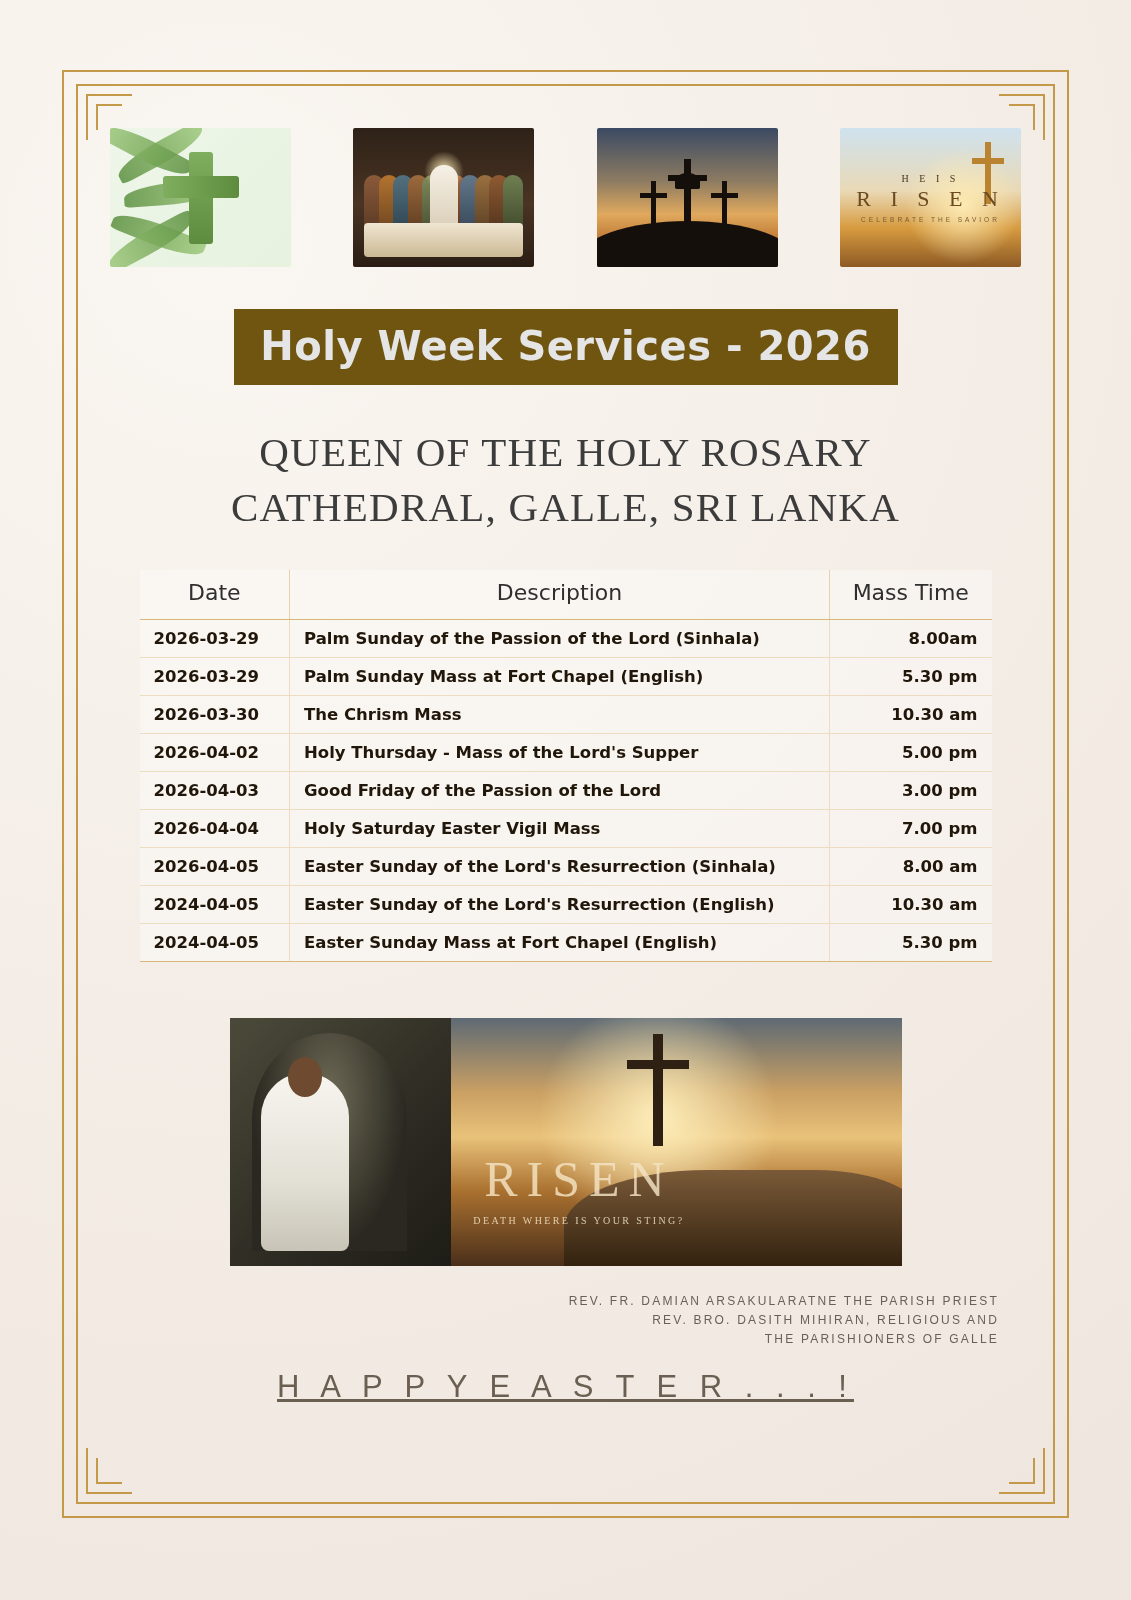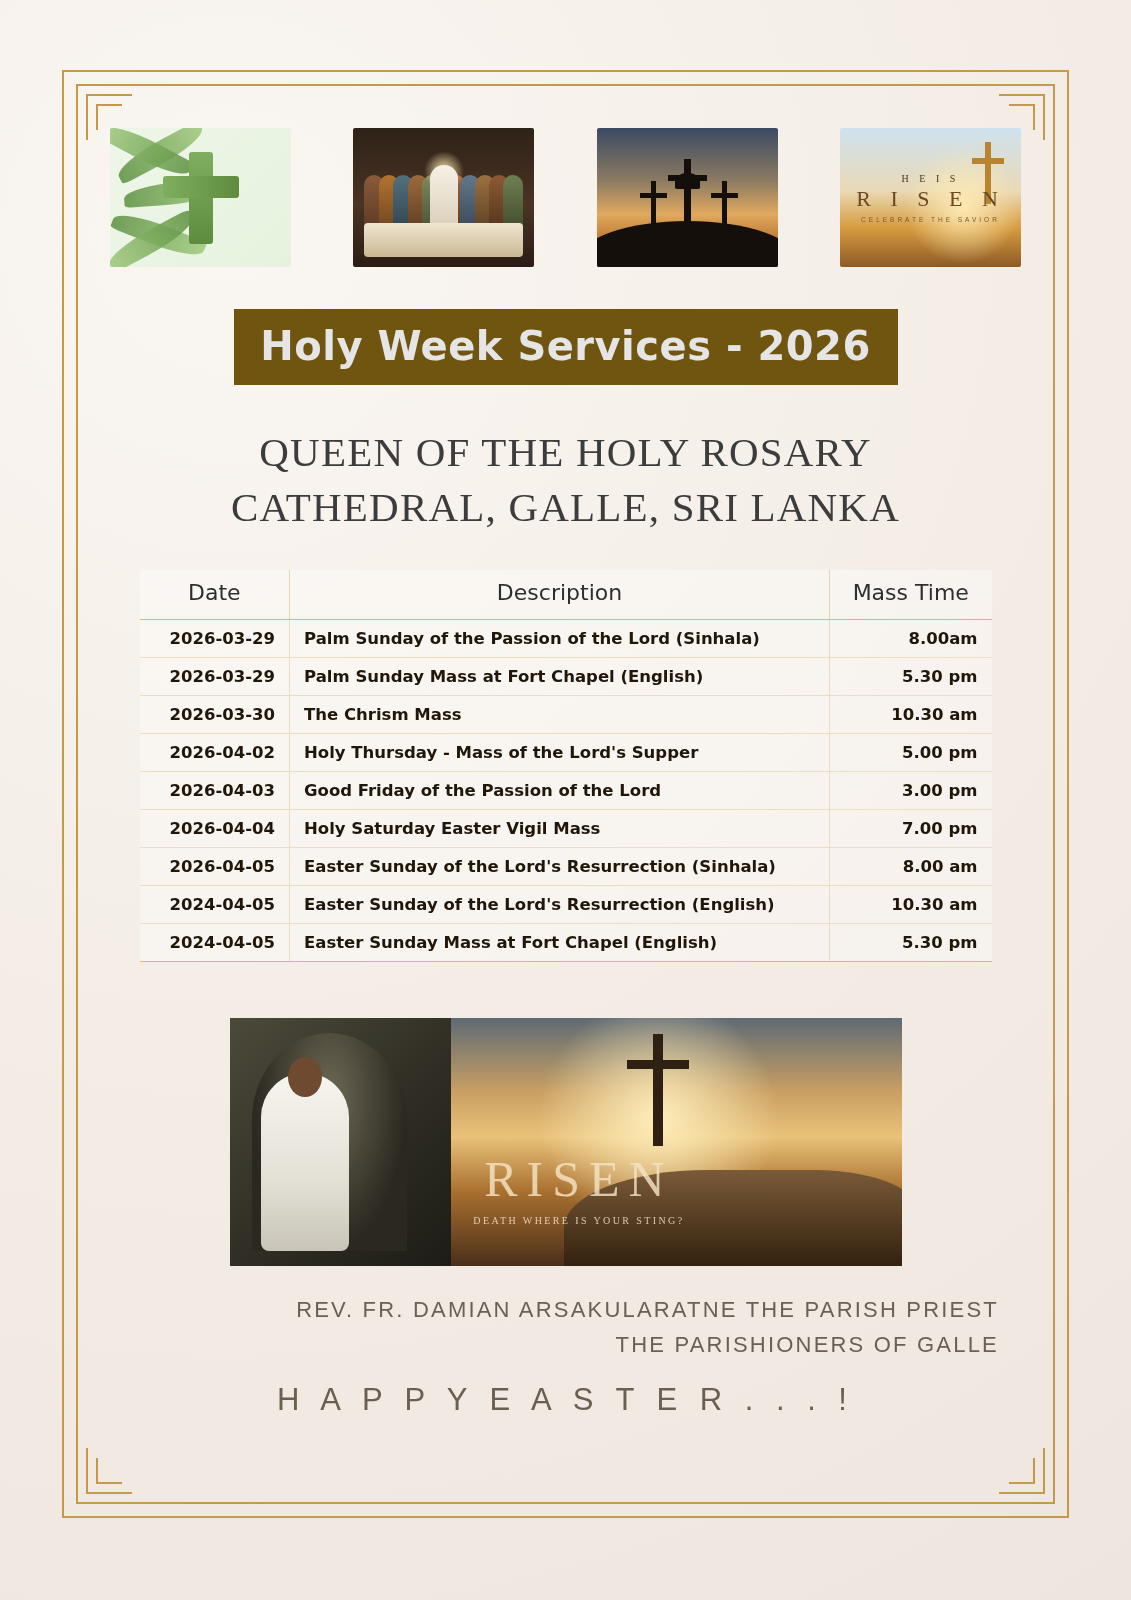--- a/index.html
+++ b/index.html
@@ -239,21 +239,21 @@
     font-size: 16.5px;
     font-weight: bold;
     color: #20160a;
     padding: 9px 14px;
     border-bottom: 1px solid #edddc0;
     border-right: 1px solid #edddc0;
     white-space: nowrap;
   }
   table.sched tbody td:last-child { border-right: none; }
   table.sched tbody tr:last-child td { border-bottom: 1px solid #d8b87a; }
-  td.date { text-align: right; }
+  td.date { }
   td.desc { text-align: left; }
   td.time { text-align: right; }
 
   
   .hero {
     margin: 56px auto 0;
     width: 672px; height: 248px;
     position: relative;
     overflow: hidden;
     background: linear-gradient(180deg,#30231a,#6b3f22);
@@ -313,35 +313,36 @@
     font-size: 10px; letter-spacing: 2.4px;
     color: rgba(246,232,204,.8);
     white-space: nowrap;
   }
 
   
   .credits {
     margin-top: 26px;
     text-align: right;
     padding-right: 22px;
-    font-size: 22px;
+    font-size: 12px;
     letter-spacing: 2.2px;
     color: #6a6057;
     line-height: 1.6;
     font-family: "Liberation Sans", sans-serif;
   }
   .credits span { display: block; }
 
   .happy {
     margin-top: 20px;
     text-align: center;
     font-size: 31px;
     letter-spacing: 7px;
     color: #6b5f52;
     font-family: "Liberation Sans", sans-serif;
+    text-decoration: underline;
   }
 </style>
 </head>
 <body>
 
 <div class="poster">
 
   <div class="frame-outer"></div>
   <div class="frame-inner"></div>
 
@@ -500,19 +501,20 @@
         <div class="jesusfig">
           <div class="head"></div>
         </div>
       </div>
       <div class="risen">RISEN</div>
       <div class="sting">DEATH WHERE IS YOUR STING?</div>
     </div>
 
     <div class="credits">
       <span>REV. FR. DAMIAN ARSAKULARATNE THE PARISH PRIEST</span>
+      <span>REV. BRO. DASITH MIHIRAN, RELIGIOUS AND</span>
       <span>THE PARISHIONERS OF GALLE</span>
     </div>
 
     <div class="happy">H A P P Y   E A S T E R . . . !</div>
 
   </div>
 </div>
 
 </body></html>

